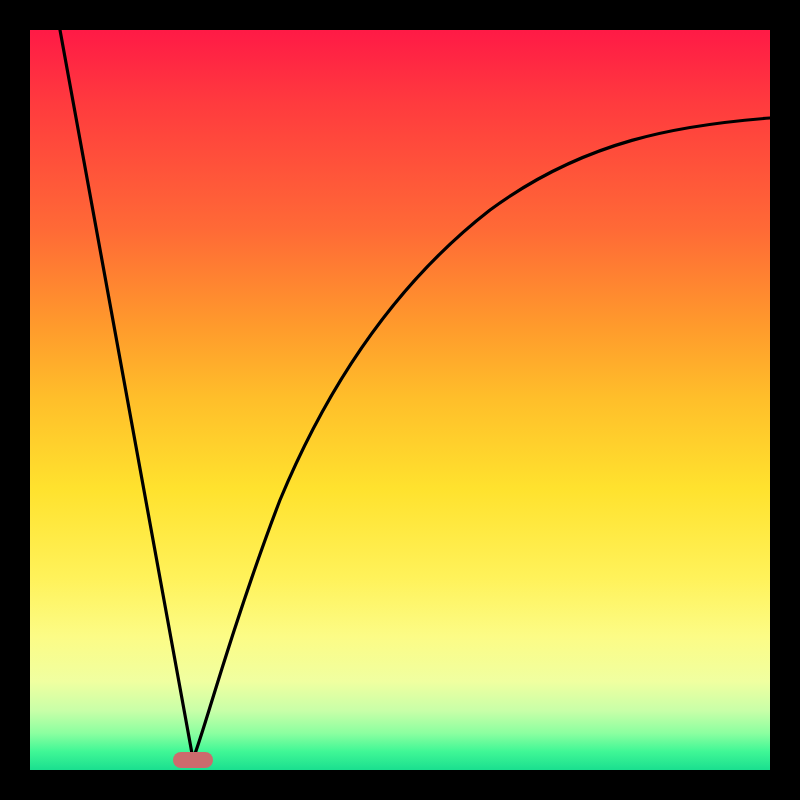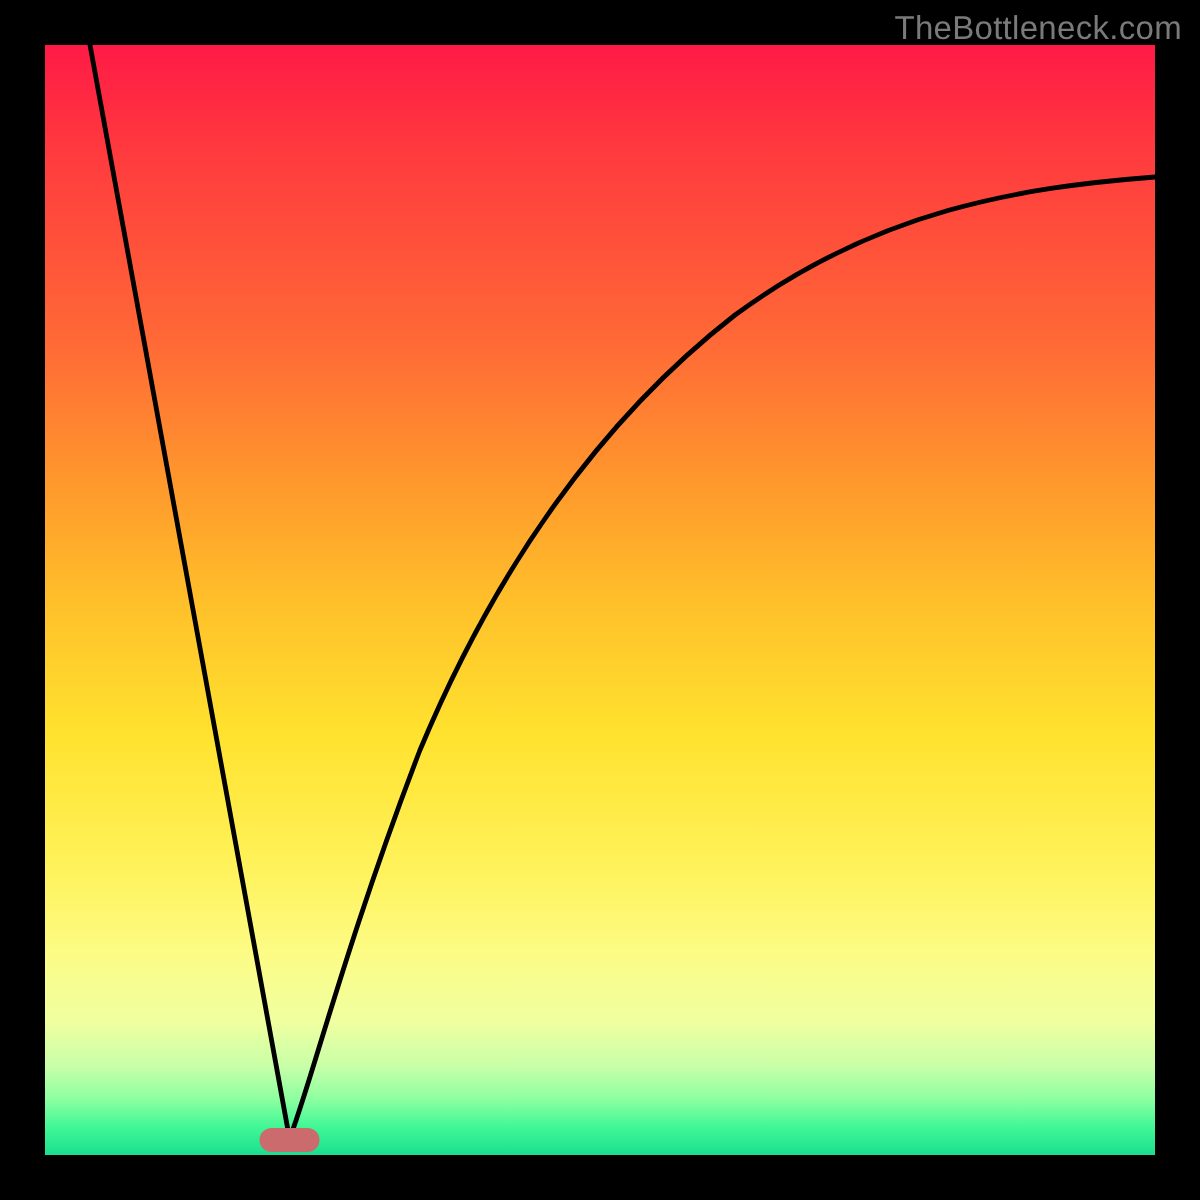--- a/index.html
+++ b/index.html
@@ -79,14 +79,13 @@
       <path d="M 30 0
                L 163 729
                C 175 700, 200 600, 250 470
                C 300 350, 370 250, 460 180
                C 555 110, 650 95, 740 88" fill="none" stroke="#000" stroke-width="3.2" stroke-linejoin="round" stroke-linecap="round"></path>
     </svg>
 
     <div class="marker" style="left:143px; top:722px;"></div>
   </div>
 
-  <div class="watermark">TheBottleneck.com</div>
 </div>
 
 </body></html>

